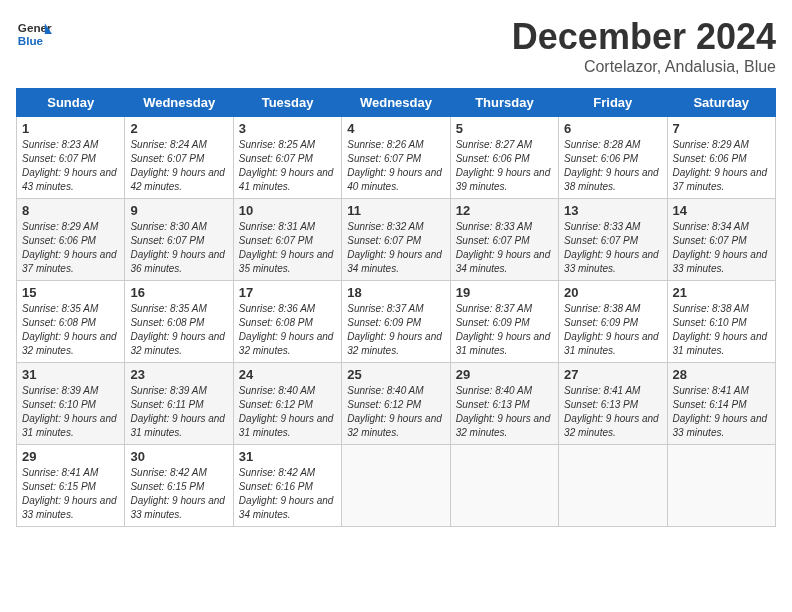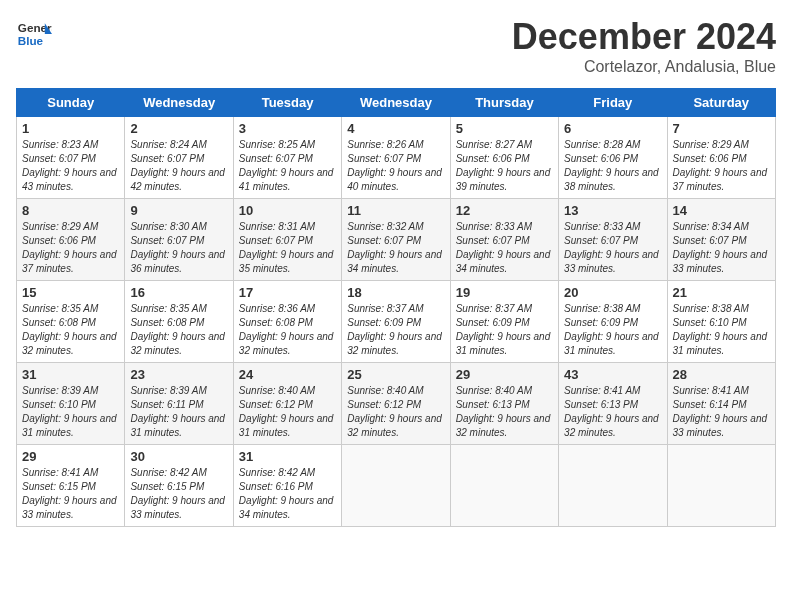--- a/index.html
+++ b/index.html
@@ -218,21 +218,21 @@
       </td>
       <td>
         <span class="day-num">25</span>
         <span class="day-info">Sunrise: 8:40 AM<br>Sunset: 6:12 PM<br>Daylight: 9 hours and 32 minutes.</span>
       </td>
       <td>
         <span class="day-num">29</span>
         <span class="day-info">Sunrise: 8:40 AM<br>Sunset: 6:13 PM<br>Daylight: 9 hours and 32 minutes.</span>
       </td>
       <td>
-        <span class="day-num">43</span>
+        <span class="day-num">27</span>
         <span class="day-info">Sunrise: 8:41 AM<br>Sunset: 6:13 PM<br>Daylight: 9 hours and 32 minutes.</span>
       </td>
       <td>
         <span class="day-num">28</span>
         <span class="day-info">Sunrise: 8:41 AM<br>Sunset: 6:14 PM<br>Daylight: 9 hours and 33 minutes.</span>
       </td>
     </tr>
 
     <tr>
       <td>

